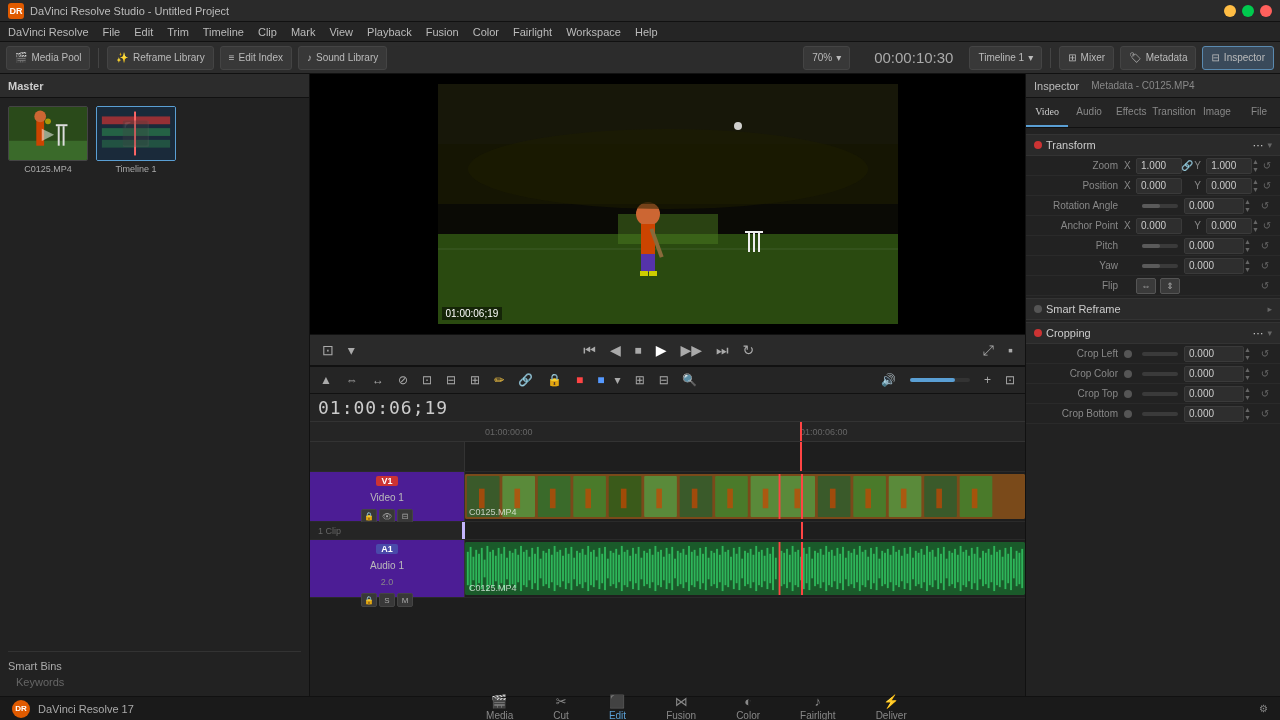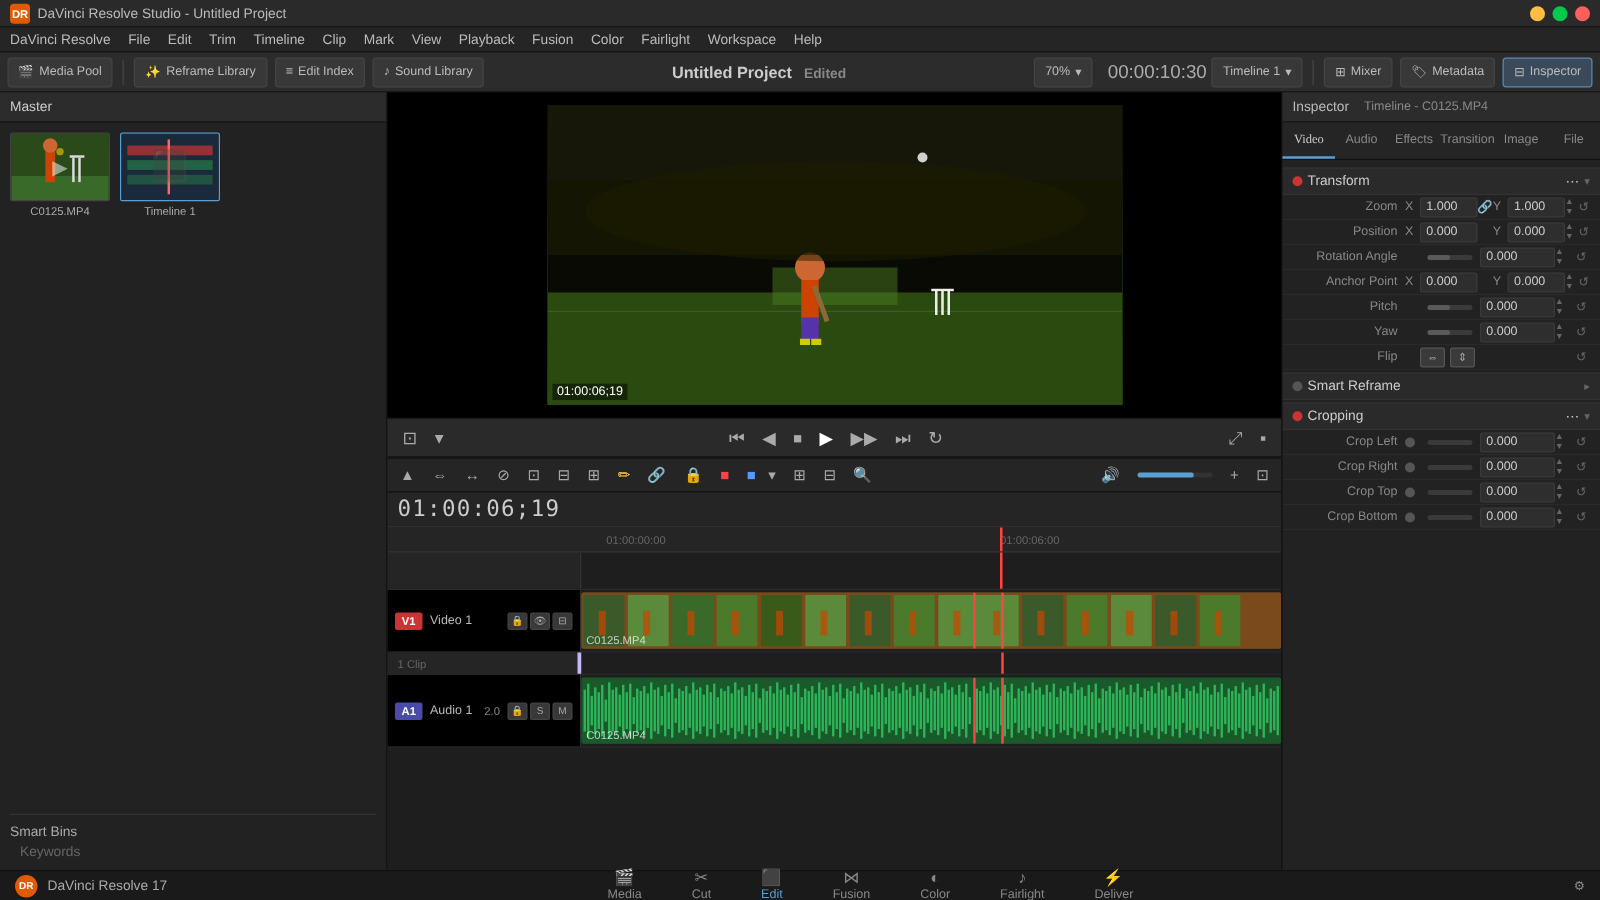--- a/index.html
+++ b/index.html
@@ -124,21 +124,21 @@
     #left-panel-header {
       height: 24px;
       background: #2c2c2c;
       display: flex;
       align-items: center;
       padding: 0 8px;
       border-bottom: 1px solid #111;
     }
     #left-panel-header .section-title {
       font-size: 11px;
-      font-weight: normal;
+      font-weight: bold;
       color: #ccc;
     }
     .media-pool-content {
       flex: 1;
       padding: 8px;
       display: flex;
       flex-direction: column;
     }
     .media-grid {
       display: flex;
@@ -330,26 +330,27 @@
       gap: 0;
     }
     .track-row {
       height: 50px;
       display: flex;
       border-bottom: 1px solid #2a2a2a;
     }
     .track-header {
       width: 155px;
       min-width: 155px;
-      background: #000000;
+      background: #4c1d95;
       display: flex;
       align-items: center;
       padding: 4px 6px;
       gap: 6px;
       border-right: 1px solid #333;
+      flex-direction: column;
     }
     .track-label-badge {
       width: 22px; height: 14px;
       border-radius: 2px;
       display: flex; align-items: center; justify-content: center;
       font-size: 9px;
       font-weight: bold;
       color: #fff;
     }
     .badge-video { background: #cc3333; }
@@ -670,25 +671,21 @@
     <span>Reframe Library</span>
   </div>
   <div class="toolbar-btn">
     <span>≡</span>
     <span>Edit Index</span>
   </div>
   <div class="toolbar-btn">
     <span>♪</span>
     <span>Sound Library</span>
   </div>
-  <div class="project-title">
-    <span>Untitled Project</span>
-    <span class="edited-badge">Edited</span>
-  </div>
-  <div style="display:flex;align-items:center;gap:4px;margin-left:auto;">
+  <div style="display:flex;align-items:center;gap:16px;margin-left:auto;">
     <div class="toolbar-btn">
       <span>70%</span>
       <span>▾</span>
     </div>
     <span class="toolbar-time">00:00:10:30</span>
     <div class="toolbar-btn">
       <span>Timeline 1</span>
       <span>▾</span>
     </div>
   </div>
@@ -1159,21 +1156,21 @@
           </div>
 
         </div>
       </div>
     </div>
   </div>
 
   <div id="right-panel">
     <div id="inspector-header">
       <span class="inspector-title">Inspector</span>
-      <span class="inspector-clip">Timeline - C0125.MP4</span>
+      <span class="inspector-clip">Metadata - C0125.MP4</span>
     </div>
 
     <div id="inspector-tabs">
       <div class="insp-tab active">
         <span>Video</span>
       </div>
       <div class="insp-tab">
         <span>Audio</span>
       </div>
       <div class="insp-tab">
@@ -1317,21 +1314,21 @@
           <div style="flex:1;height:4px;background:#3a3a3a;border-radius:2px;margin:0 6px;"></div>
           <div class="prop-value">0.000</div>
           <div class="prop-arrows">
             <div class="prop-arrow">▲</div>
             <div class="prop-arrow">▼</div>
           </div>
           <div class="prop-reset">↺</div>
         </div>
 
         <div class="prop-row">
-          <span class="prop-label">Crop Right</span>
+          <span class="prop-label">Crop Color</span>
           <span style="width:8px;height:8px;border-radius:50%;background:#555;display:inline-block;margin-right:4px;"></span>
           <div style="flex:1;height:4px;background:#3a3a3a;border-radius:2px;margin:0 6px;"></div>
           <div class="prop-value">0.000</div>
           <div class="prop-arrows">
             <div class="prop-arrow">▲</div>
             <div class="prop-arrow">▼</div>
           </div>
           <div class="prop-reset">↺</div>
         </div>
 

